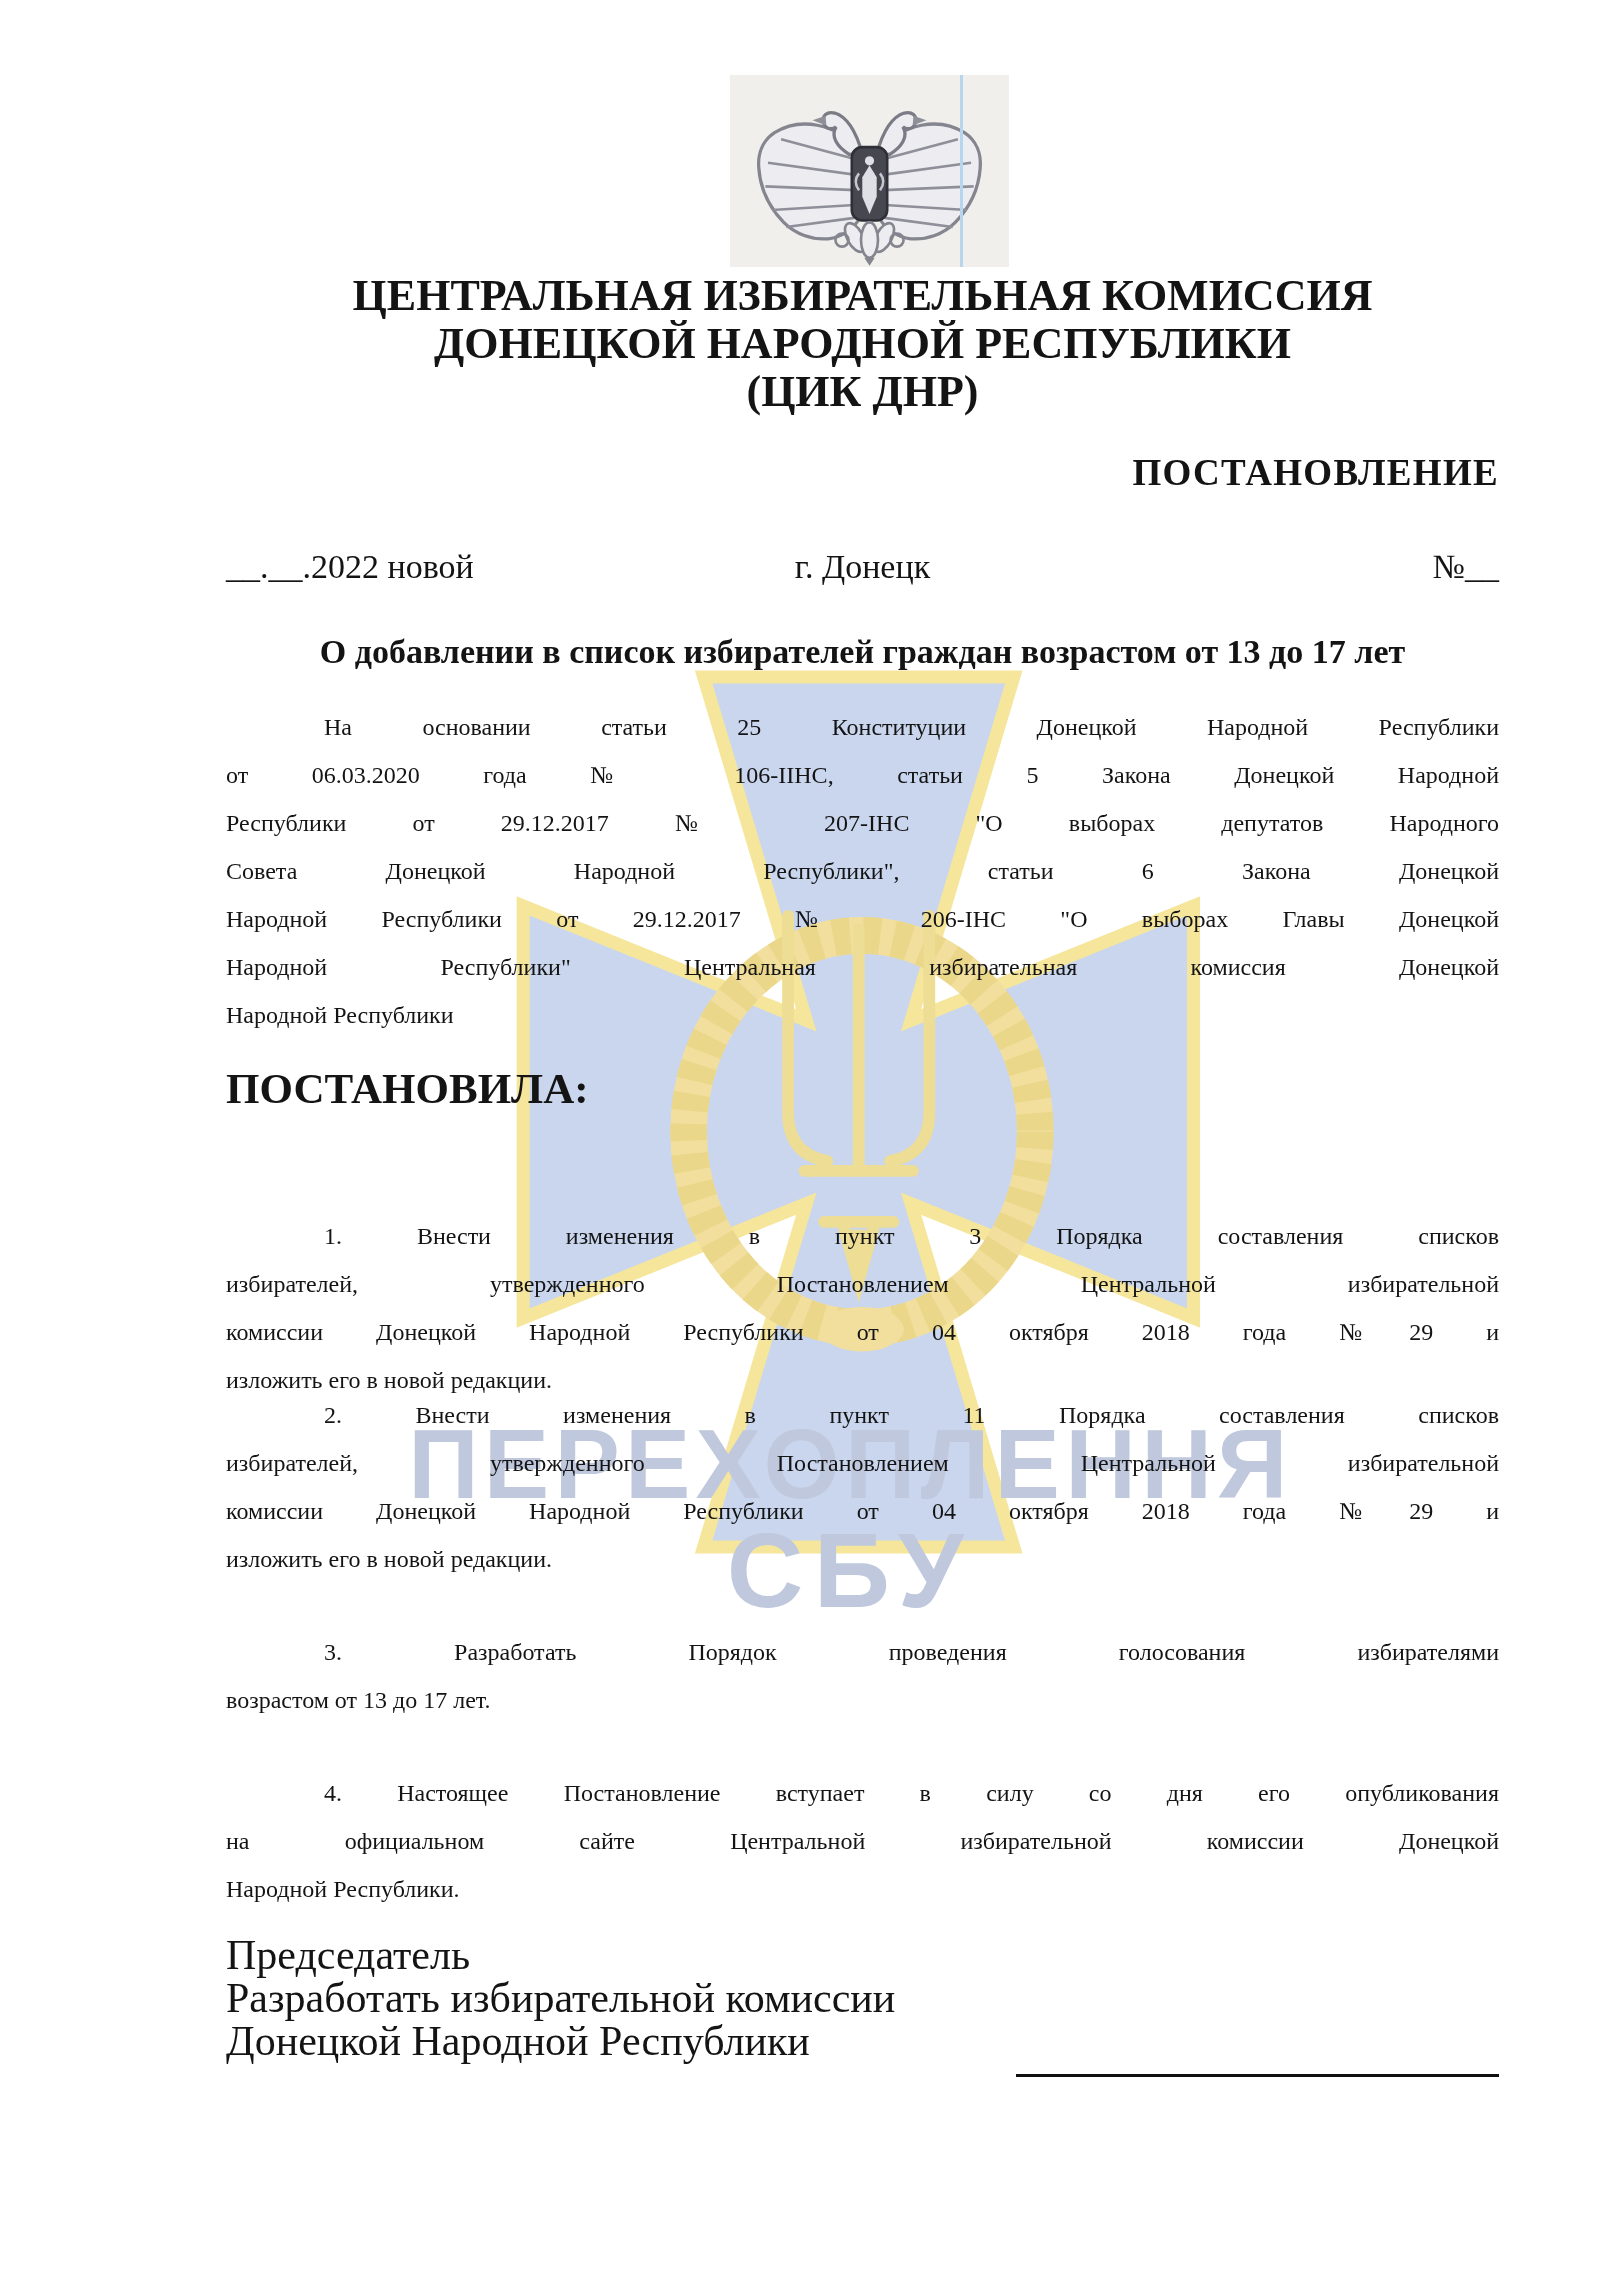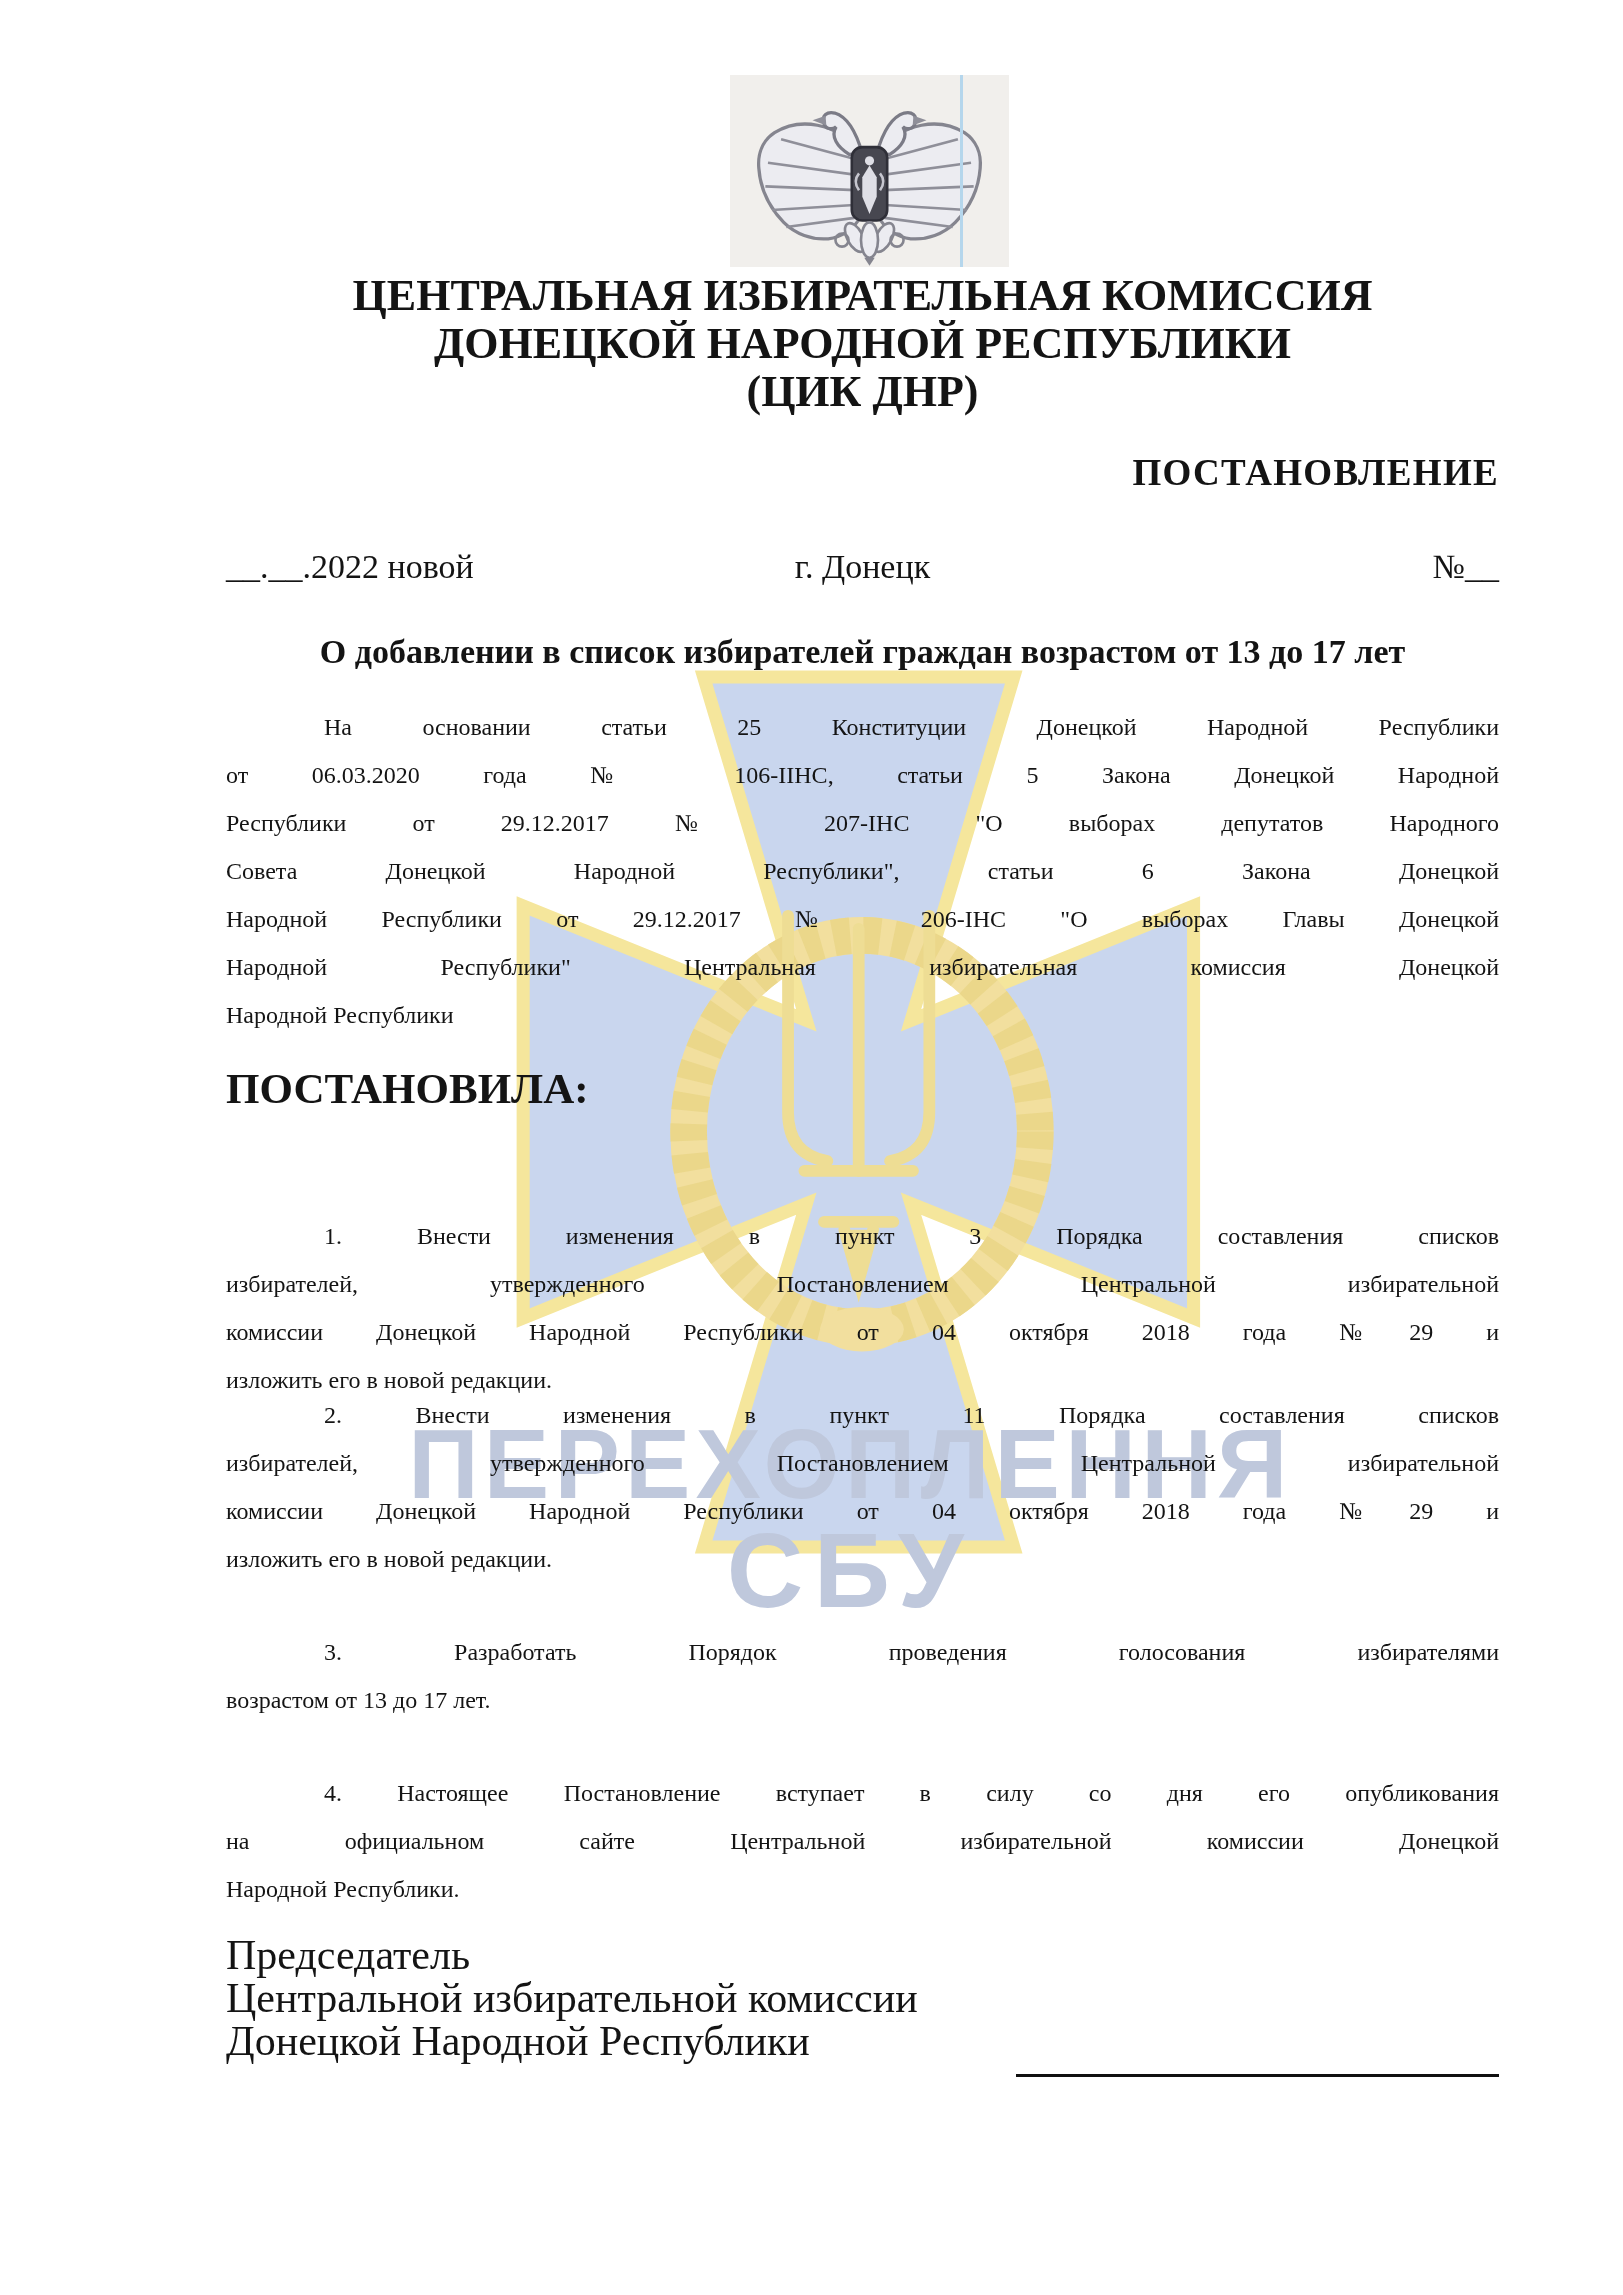--- a/index.html
+++ b/index.html
@@ -157,19 +157,19 @@
   </div>
 
   <div class="tb para item-4">
     <div class="ln first">4. Настоящее Постановление вступает в силу со дня его опубликования</div>
     <div class="ln">на официальном сайте Центральной избирательной комиссии Донецкой</div>
     <div class="ln last">Народной Республики.</div>
   </div>
 
   <div class="tb sig-block">
     <div class="sig-ln">Председатель</div>
-    <div class="sig-ln">Центральной избирательной комиссии</div>
+    <div class="sig-ln">Разработать избирательной комиссии</div>
     <div class="sig-ln">Донецкой Народной Республики</div>
   </div>
   <div class="sig-line"></div>
 
 </div>
 
 
 </body></html>

